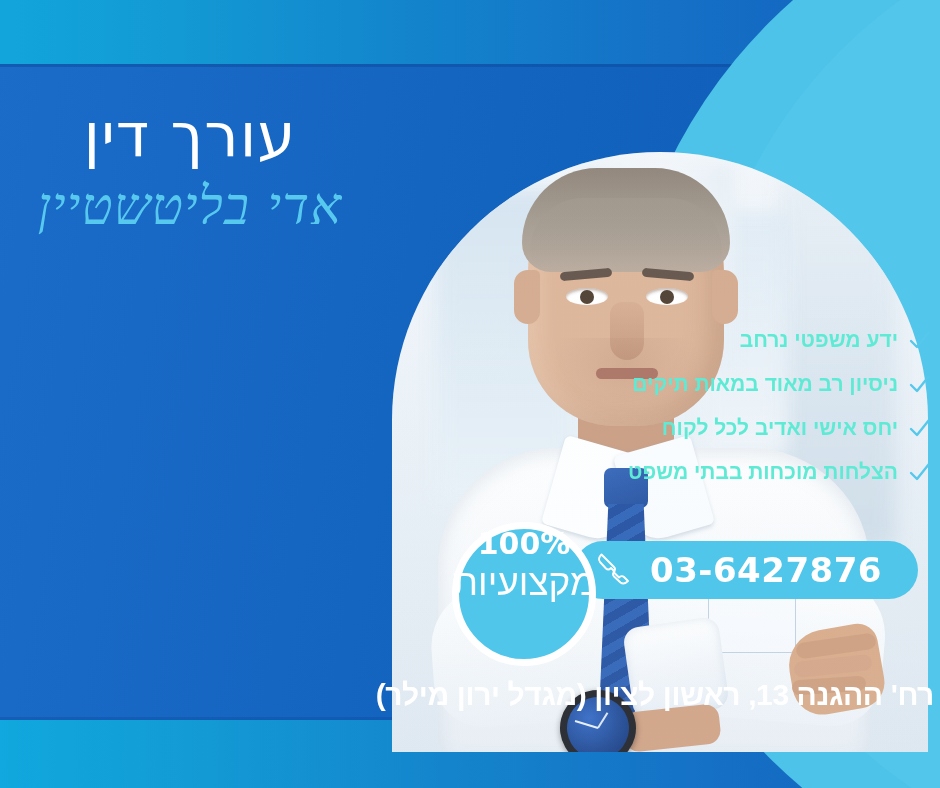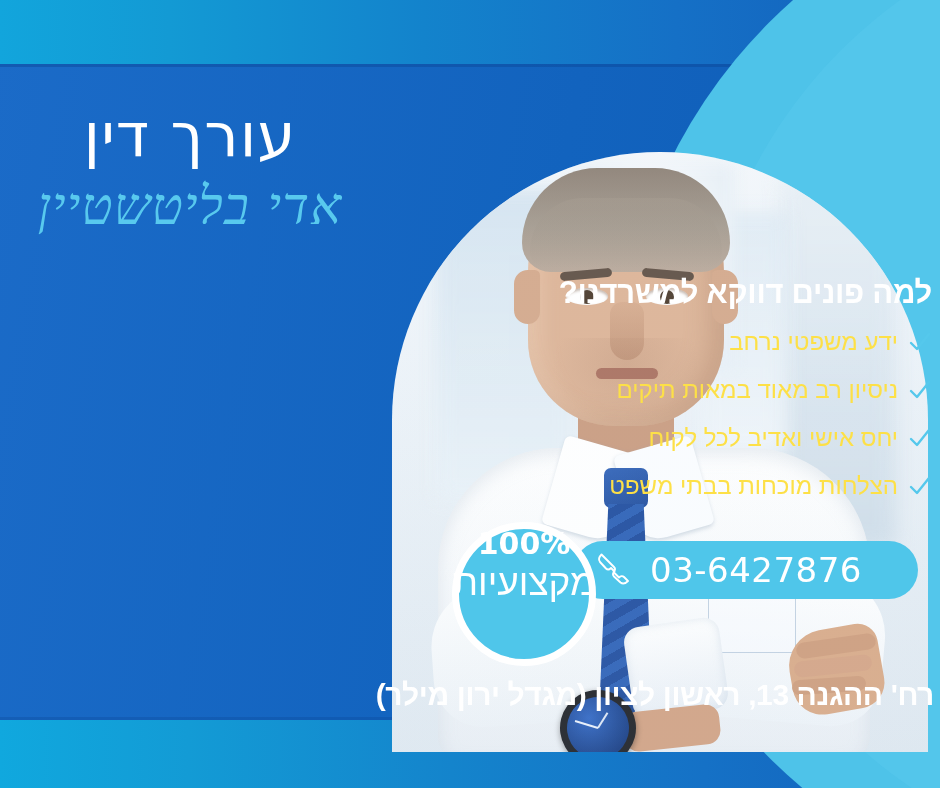--- a/index.html
+++ b/index.html
@@ -133,27 +133,27 @@
     font-family:"DejaVu Sans",sans-serif;}
   .title2{color:#58C9EE;font-size:52px;line-height:1.15;margin-top:12px;
     font-family:"DejaVu Serif",serif;font-style:italic;font-weight:400;letter-spacing:1px;}
   .subtitle{position:absolute;right:8px;top:275px;width:418px;text-align:right;direction:rtl;
     color:#ffffff;font-size:31px;font-weight:bold;letter-spacing:-.3px;}
 
   .bullets{position:absolute;right:8px;top:328px;width:420px;direction:rtl;}
   .bullet{display:flex;align-items:center;justify-content:flex-start;
     gap:10px;margin-bottom:20px;}
   .chk{flex:0 0 auto;width:24px;height:24px;}
-  .bullet-txt{color:#fde047;font-size:24px;font-weight:400;white-space:nowrap;}
+  .bullet-txt{color:#5eead4;font-size:21px;font-weight:700;white-space:nowrap;}
 
   .phone-pill{position:absolute;right:22px;top:541px;width:344px;height:58px;
     background:#4FC6EA;border-radius:29px;display:flex;align-items:center;
     padding:0 18px;box-sizing:border-box;gap:16px;direction:ltr;}
   .phone-ico{flex:0 0 auto;width:42px;height:42px;}
-  .phone-num{color:#ffffff;font-size:34px;font-weight:normal;letter-spacing:.5px;
+  .phone-num{color:#ffffff;font-size:34px;font-weight:bold;letter-spacing:.5px;
     font-family:"DejaVu Sans",sans-serif;}
 
   .site{position:absolute;right:506px;top:632px;color:#ffffff;font-size:33px;font-weight:bold;
     letter-spacing:-.3px;font-family:"DejaVu Sans",sans-serif;}
   .addr{position:absolute;right:6px;top:678px;width:700px;text-align:right;direction:rtl;
     color:#ffffff;font-size:30px;font-weight:bold;letter-spacing:-.4px;}
 
   
   .badge{position:absolute;z-index:9;left:452px;top:522px;width:144px;height:144px;border-radius:50%;
     background:#4FC6EA;border:7px solid #ffffff;box-sizing:border-box;
@@ -226,21 +226,20 @@
   <div class="strip strip-top"></div>
   <div class="strip strip-bot"></div>
 
   <div class="content">
 
     <div class="title-wrap">
       <div class="title1">עורך דין</div>
       <div class="title2">אדי בליטשטיין</div>
     </div>
 
-    <div class="subtitle">למה פונים דווקא למשרדנו?</div>
 
     <div class="bullets">
 
       <div class="bullet">
         <span class="chk">
           <svg viewBox="0 0 24 24" width="24" height="24">
               <path d="M3 13 L9 19 L21 4" fill="none" stroke="#55C8EC" stroke-width="2.4" stroke-linecap="round" stroke-linejoin="round"></path>
             </svg>
         </span>
         <span class="bullet-txt">ידע משפטי נרחב</span>

